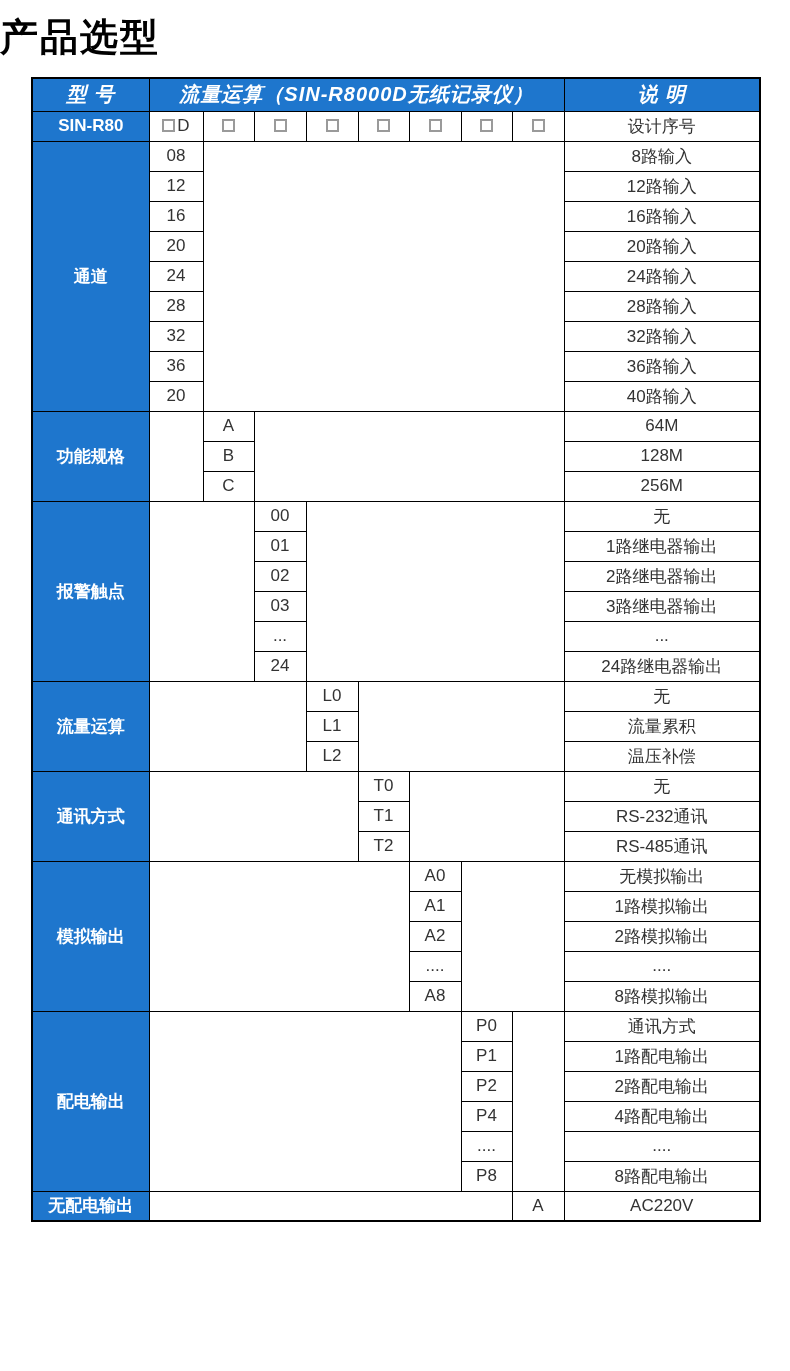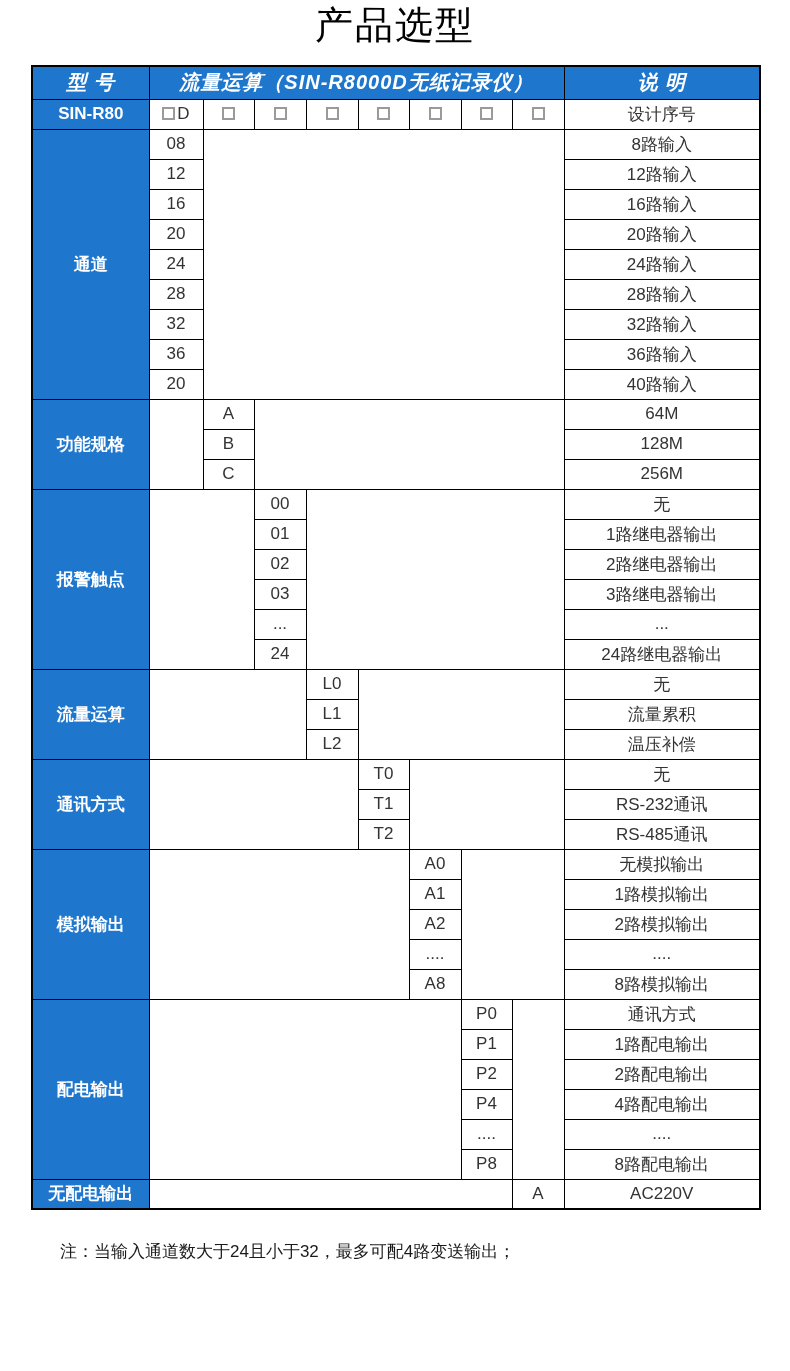--- a/index.html
+++ b/index.html
@@ -4,24 +4,25 @@
 <style>
   * { box-sizing: border-box; }
   html, body {
     margin: 0; padding: 0;
     width: 790px; height: 1371px;
     background: #ffffff;
     font-family: "Liberation Sans", "DejaVu Sans", sans-serif;
     color: #333;
   }
   .page-title {
-    text-align: center;
+    padding-top: 12px;
+    text-align: left;
     font-size: 38px;
     line-height: 50px;
-    font-weight: 400;
+    font-weight: 700;
     color: #000;
     letter-spacing: 2px;
   }
   table.spec {
     border-collapse: collapse;
     table-layout: fixed;
     width: 728px;
     margin: 15px 0 0 31px;
     border: 2px solid #000;
   }
@@ -277,14 +278,13 @@
   <tr>
     <td class="blue">无配电输出</td>
     <td colspan="7"></td>
     <td>A</td>
     <td>AC220V</td>
   </tr>
 </tbody>
   </table>
 
 <div class="notes">
-  <div>注：当输入通道数大于24且小于32，最多可配4路变送输出；</div>
 </div>
 
 </body></html>

